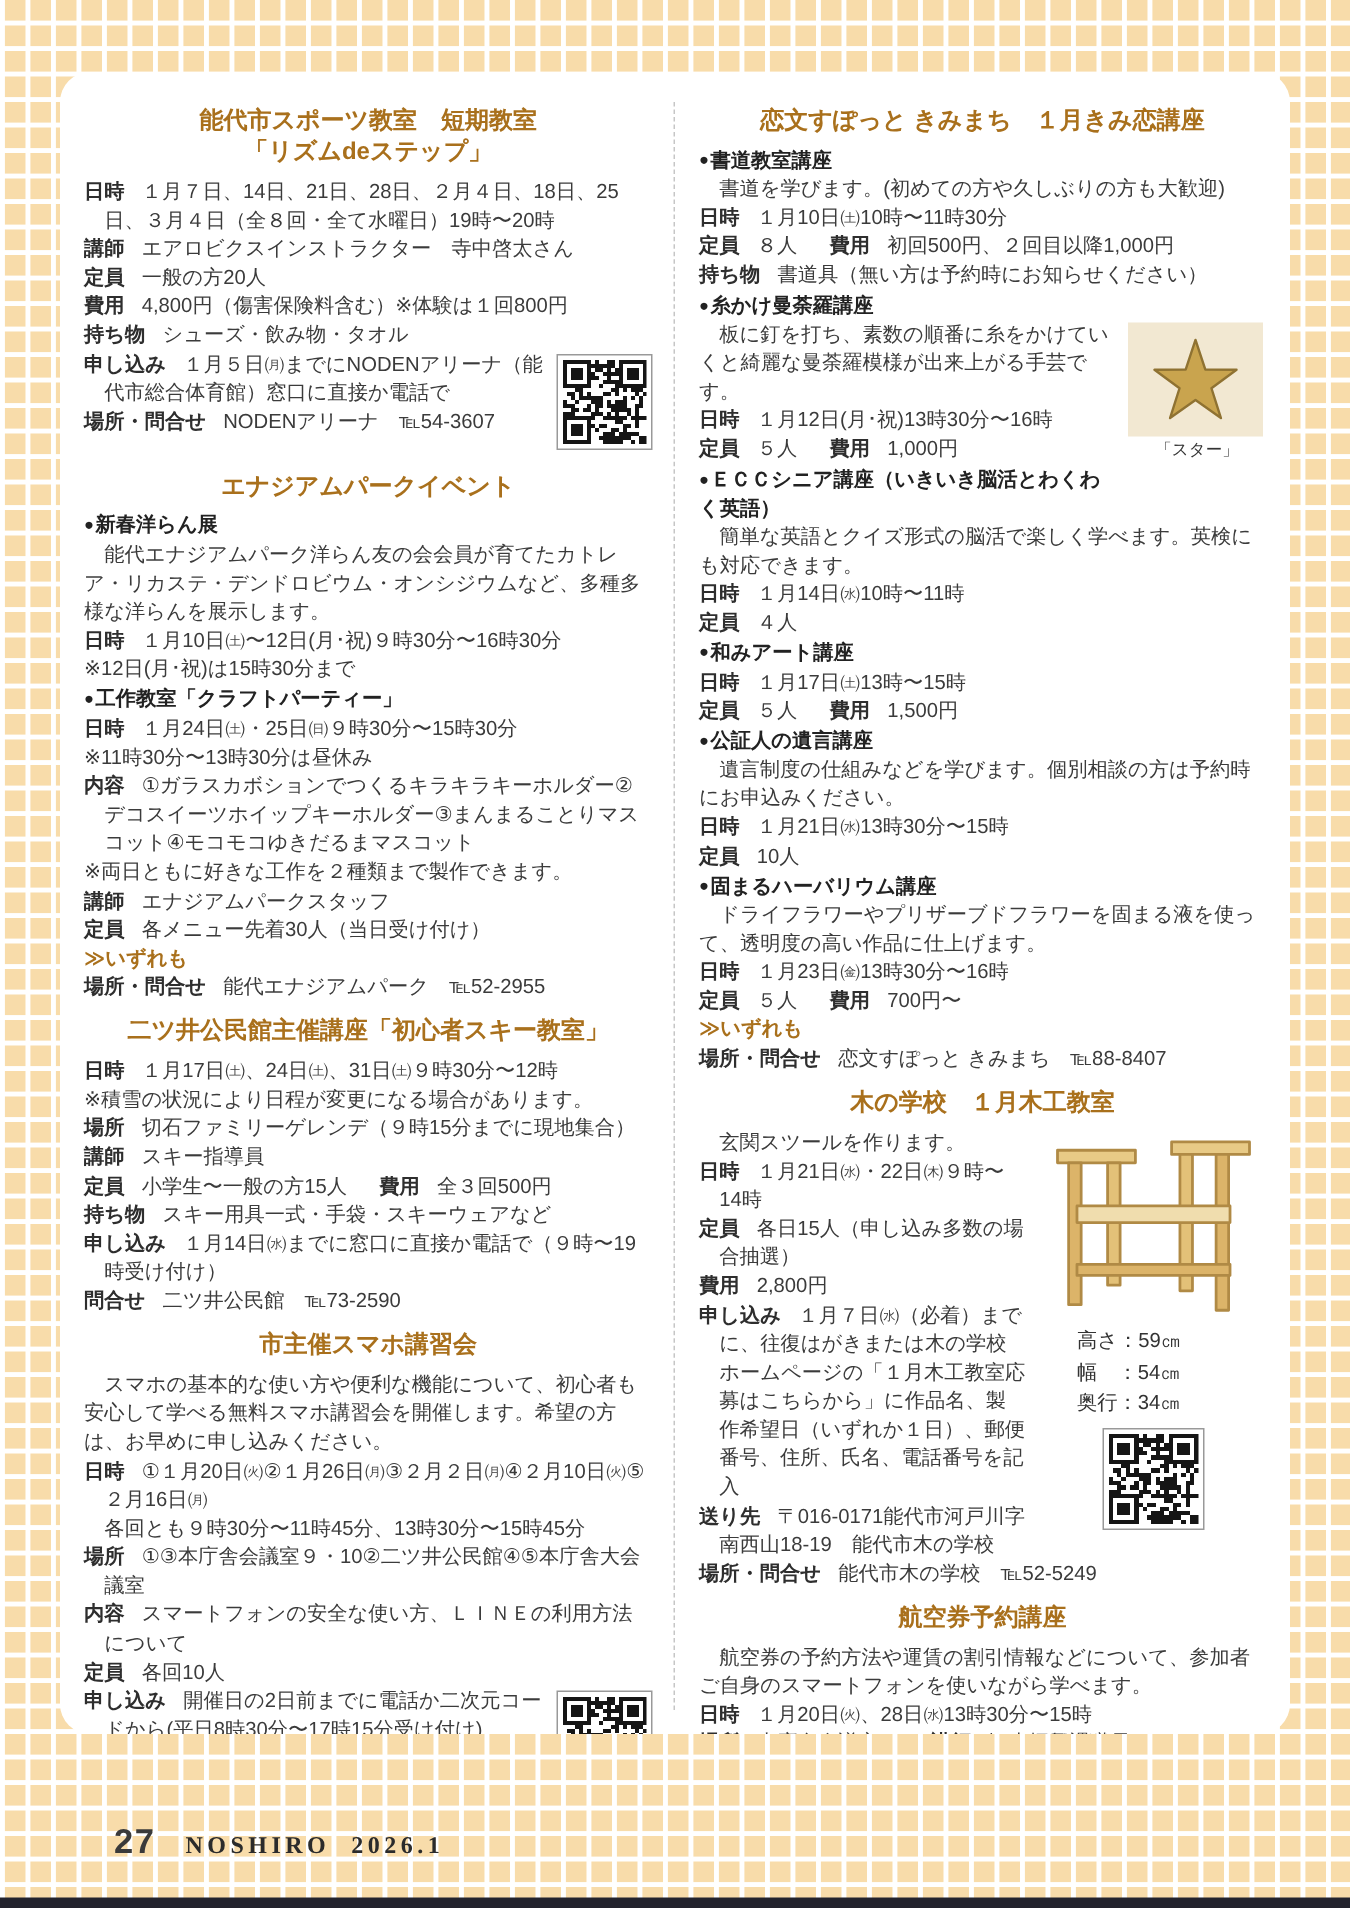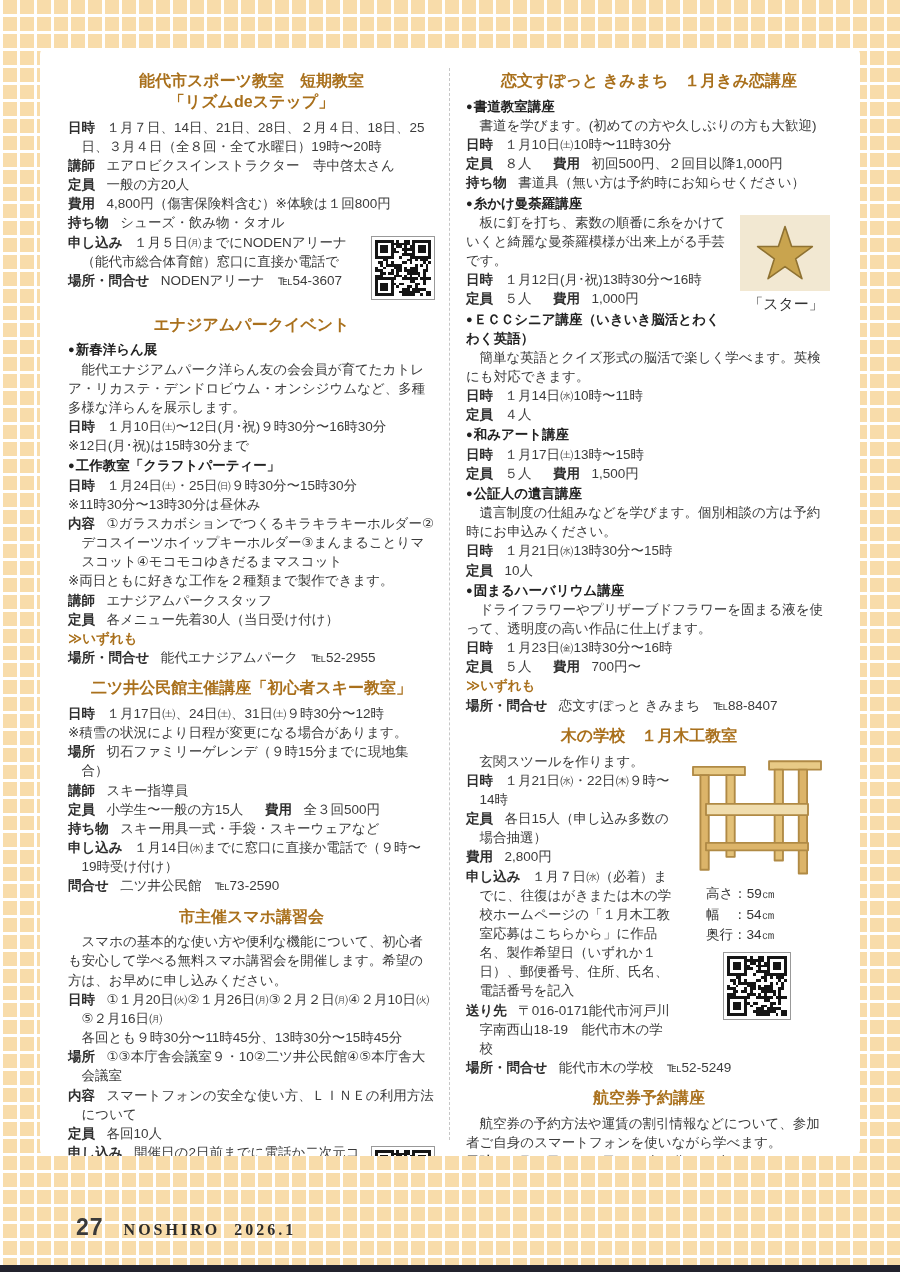--- a/index.html
+++ b/index.html
@@ -10,22 +10,22 @@
     color:#3b3b3b;
     background-color:#f8dcaa;
     background-image:
       linear-gradient(90deg,#ffffff 0 3px,transparent 3px),
       linear-gradient(0deg,#ffffff 0 3px,transparent 3px);
     background-size:17px 17px;
     overflow:hidden;
   }
   .panel{
     position:absolute;left:40px;top:48px;width:820px;height:1108px;
-    background:#ffffff;border-radius:6px;
-    padding:20px 28px 16px;box-sizing:border-box;
+    background:#ffffff;border-radius:20px;
+    padding:20px 16px 16px;box-sizing:border-box;
     overflow:hidden;
   }
   .cols{display:flex;height:100%;}
   .col{width:50%;box-sizing:border-box;font-size:13.5px;line-height:1.42;}
   .col-left{padding-right:14px;border-right:1px dashed #c6c6c6;}
   .col-right{padding-left:16px;}
   .section{margin-bottom:11px;}
   .sec-title{
     color:var(--accent,#a9701c);font-weight:bold;font-size:16px;
     text-align:center;line-height:1.3;margin:3px 0 5px;
@@ -36,21 +36,21 @@
   .cont{padding-left:1em;}
   .note{}
   .more{color:var(--accent,#a9701c);font-weight:bold;}
   .row{padding-left:1em;text-indent:-1em;}
   .row .lb{font-weight:bold;color:#2e2e2e;margin-right:.85em;margin-top:28px;}
   .row .lt{}
   .f-qr{float:right;margin:3px 0 3px 9px;text-align:center;}
   .qr{display:inline-block;background:#fff;border:1px solid #999;padding:3px;line-height:0;}
   .f-star{float:right;width:92px;margin:2px 0 2px 9px;text-align:center;}
   .star-img{width:90px;height:76px;background:#f2e8d2;display:flex;align-items:center;justify-content:center;line-height:0;}
-  .ph-cap{font-size:15px;color:#333;margin-top:2px;}
+  .ph-cap{font-size:11px;color:#333;margin-top:2px;}
   .f-stool{float:right;width:150px;margin:0 0 2px 10px;text-align:center;}
   .stool-img{line-height:0;}
   .dims{text-align:left;padding-left:24px;font-size:13.5px;line-height:1.55;margin:4px 0 6px;color:#333;}
   .clear{clear:both;}
   .footer{position:absolute;left:76px;top:1214px;display:flex;align-items:baseline;gap:20px;}
   .page-num{font-size:23px;font-weight:bold;color:#3a3a3a;letter-spacing:1px;}
   .mag{font-family:"Liberation Serif","DejaVu Serif",serif;font-size:16px;font-weight:bold;letter-spacing:3px;color:#2b2b2b;text-align:right;}
   .edge-bar{position:absolute;left:0;bottom:0;width:900px;height:7px;background:#23232d;}
 </style>
 </head>

